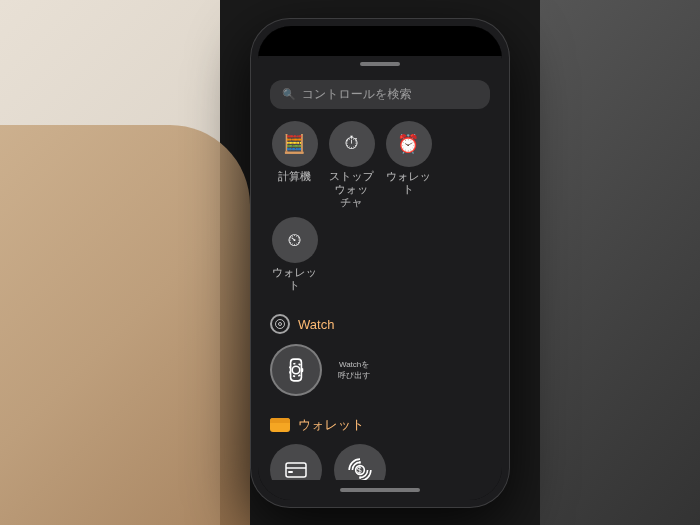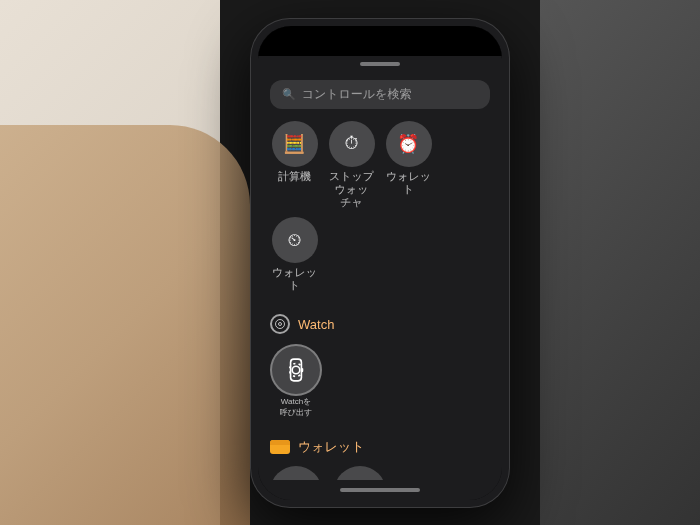--- a/index.html
+++ b/index.html
@@ -236,23 +236,22 @@
     }
 
     
     .wallet-row {
       display: flex;
       gap: 12px;
       margin-top: 4px;
     }
     .wallet-item {
       display: flex;
-      flex-direction: column;
-      align-items: center;
-      gap: 0;
+      align-items: center;
+      gap: 16px;
     }
     .wallet-btn {
       width: 52px;
       height: 52px;
       background: rgba(255,255,255,0.2);
       border-radius: 50%;
       display: flex;
       align-items: center;
       justify-content: center;
       font-size: 20px;

